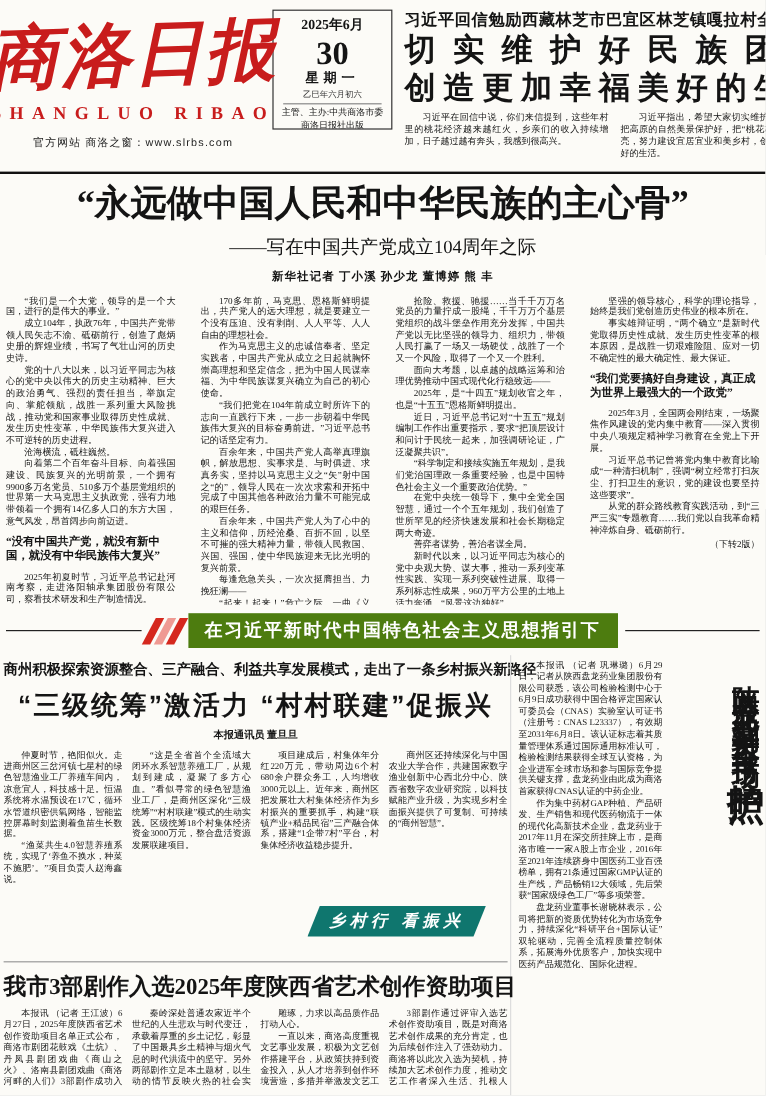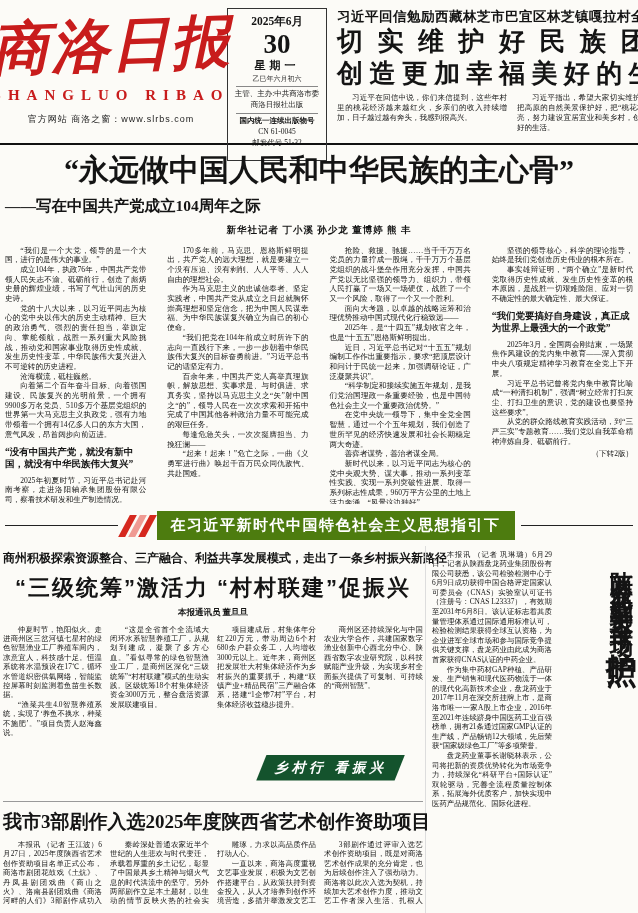--- a/index.html
+++ b/index.html
@@ -8,39 +8,39 @@
   
   .masthead{display:grid;grid-template-columns:212px 100px auto;column-gap:10px;
             padding:8px 5px 0 5px;height:140px;box-sizing:border-box;}
   .brand{display:flex;flex-direction:column;align-items:center;justify-content:flex-start;}
   .brand-title{font-size:58px;font-weight:900;color:#c81c1c;line-height:1.3;
                font-style:italic;transform:rotate(-2deg);letter-spacing:2px;white-space:nowrap;}
   .brand-pinyin{font-size:15px;font-weight:700;color:#c81c1c;letter-spacing:7px;margin-top:4px;white-space:nowrap;}
   .brand-site{font-size:9px;color:#222;margin-top:9px;letter-spacing:1px;white-space:nowrap;
               font-family:"Liberation Sans",sans-serif;}
   .datebox{border:1px solid #333;box-sizing:border-box;text-align:center;padding:4px 2px;
-           font-size:7.5px;line-height:1.45;height:153px;overflow:hidden;}
+           font-size:7.5px;line-height:1.45;height:100px;overflow:hidden;}
   .db-ym{font-size:11.5px;font-weight:700;}
   .db-day{font-size:27px;font-weight:700;line-height:1.05;}
   .db-week{font-size:11px;font-weight:700;letter-spacing:4px;}
   .db-lunar{font-size:7px;color:#333;margin-bottom:2px;}
   .db-div{border-top:1px solid #888;margin:2px 6px;}
   .db-bold{font-weight:700;font-size:7.5px;}
   .topstory{display:flex;flex-direction:column;}
   .ts-kicker{font-size:13.5px;font-weight:700;white-space:nowrap;letter-spacing:0.5px;}
   .ts-line{font-size:26px;font-weight:900;line-height:1.22;text-align:justify;text-align-last:justify;
            font-family:"Liberation Sans",sans-serif;}
   .ts-body{margin-top:4px;column-count:2;column-gap:10px;font-size:7.5px;line-height:9.8px;
            text-align:justify;height:56px;overflow:hidden;}
   .ts-body p{margin:0;text-indent:2em;}
   .rule{border:none;border-top:2px solid #111;margin:3px 0 0 0;}
   
   .lead{padding:8px 5px 0 5px;}
   .lead-hl{font-size:30px;font-weight:900;text-align:center;line-height:1.15;white-space:nowrap;}
-  .lead-sub{font-size:15.5px;font-weight:700;text-align:left;margin-top:8px;}
+  .lead-sub{font-size:15.5px;font-weight:400;text-align:center;margin-top:8px;}
   .lead-by{font-size:9.5px;font-weight:700;text-align:center;margin-top:7px;letter-spacing:1px;}
   .lead-cols{display:grid;grid-template-columns:repeat(4,1fr);column-gap:21px;margin-top:9px;
              height:258px;overflow:hidden;font-size:7.6px;line-height:9.7px;text-align:justify;}
   .lead-cols p{margin:0;text-indent:2em;}
   .inhead{font-size:9.5px;font-weight:700;margin:6px 0;text-indent:0 !important;
           line-height:12px;text-align:left;}
   .continued{text-align:right;font-size:7.5px;margin-top:3px;}
   
   .banner{display:flex;align-items:center;margin:7px 5px 5px 5px;gap:6px;height:30px;}
   .bn-line{flex:1;border-top:1.5px solid #222;}
@@ -63,21 +63,21 @@
   .arts{grid-column:1;grid-row:2;border-top:1px solid #999;margin-top:5px;padding-top:3px;}
   
   .ru-kicker{font-size:12px;font-weight:700;margin-top:4px;white-space:nowrap;}
   .ru-hl{font-size:22px;font-weight:900;text-align:center;margin-top:6px;letter-spacing:2px;
          font-family:"Liberation Sans",sans-serif;white-space:nowrap;}
   .ru-by{font-size:8.5px;font-weight:700;text-align:center;margin-top:4px;}
   .ru-cols{display:grid;grid-template-columns:repeat(4,1fr);column-gap:8px;margin-top:6px;
            height:126px;overflow:hidden;font-size:7.4px;line-height:9.4px;text-align:justify;}
   .ru-cols p{margin:0;text-indent:2em;}
   .badge-row{display:flex;justify-content:flex-end;padding-right:18px;margin-top:4px;}
-  .badge{background:#14532d;color:#fff;font-weight:700;font-style:italic;font-size:13.5px;
+  .badge{background:#0f766e;color:#fff;font-weight:700;font-style:italic;font-size:13.5px;
          letter-spacing:4px;padding:4px 18px;clip-path:polygon(7% 0,100% 0,93% 100%,0 100%);
          font-family:"Liberation Sans",sans-serif;white-space:nowrap;}
   
   .ar-hl{font-size:19px;font-weight:900;text-align:center;margin:4px 0 5px 0;white-space:nowrap;}
   .ar-cols{display:grid;grid-template-columns:repeat(4,1fr);column-gap:8px;font-size:7.4px;
            line-height:9.4px;text-align:justify;height:66px;overflow:hidden;}
   .ar-cols p{margin:0;text-indent:2em;}
 </style>
 </head>
 <body>
@@ -135,20 +135,21 @@
         <h4 class="inhead">“没有中国共产党，就没有新中国，就没有中华民族伟大复兴”</h4>
         <div>
             <p>2025年初夏时节，习近平总书记赴河南考察，走进洛阳轴承集团股份有限公司，察看技术研发和生产制造情况。</p>
           </div>
       </div>
       <div>
           <p>170多年前，马克思、恩格斯鲜明提出，共产党人的远大理想，就是要建立一个没有压迫、没有剥削、人人平等、人人自由的理想社会。</p>
           <p>作为马克思主义的忠诚信奉者、坚定实践者，中国共产党从成立之日起就胸怀崇高理想和坚定信念，把为中国人民谋幸福、为中华民族谋复兴确立为自己的初心使命。</p>
           <p>“我们把党在104年前成立时所许下的志向一直践行下来，一步一步朝着中华民族伟大复兴的目标奋勇前进。”习近平总书记的话坚定有力。</p>
           <p>百余年来，中国共产党人高举真理旗帜，解放思想、实事求是、与时俱进、求真务实，坚持以马克思主义之“矢”射中国之“的”，领导人民在一次次求索和开拓中完成了中国其他各种政治力量不可能完成的艰巨任务。</p>
+          <p>百余年来，中国共产党人为了心中的主义和信仰，历经沧桑、百折不回，以坚不可摧的强大精神力量，带领人民救国、兴国、强国，使中华民族迎来无比光明的复兴前景。</p>
           <p>每逢危急关头，一次次挺膺担当、力挽狂澜——</p>
           <p>“起来！起来！”危亡之际，一曲《义勇军进行曲》唤起千百万民众同仇敌忾、共赴国难。</p>
         </div>
       <div>
           <p>抢险、救援、驰援……当千千万万名党员的力量拧成一股绳，千千万万个基层党组织的战斗堡垒作用充分发挥，中国共产党以无比坚强的领导力、组织力，带领人民打赢了一场又一场硬仗，战胜了一个又一个风险，取得了一个又一个胜利。</p>
           <p>面向大考题，以卓越的战略运筹和治理优势推动中国式现代化行稳致远——</p>
           <p>2025年，是“十四五”规划收官之年，也是“十五五”恩格斯鲜明提出。</p>
           <p>近日，习近平总书记对“十五五”规划编制工作作出重要指示，要求“把顶层设计和问计于民统一起来，加强调研论证，广泛凝聚共识”。</p>
           <p>“科学制定和接续实施五年规划，是我们党治国理政一条重要经验，也是中国特色社会主义一个重要政治优势。”</p>
           <p>在党中央统一领导下，集中全党全国智慧，通过一个个五年规划，我们创造了世所罕见的经济快速发展和社会长期稳定两大奇迹。</p>

